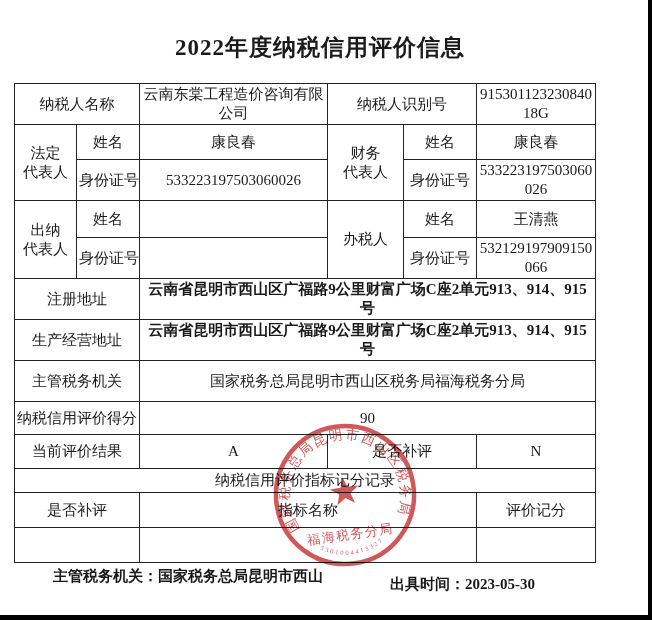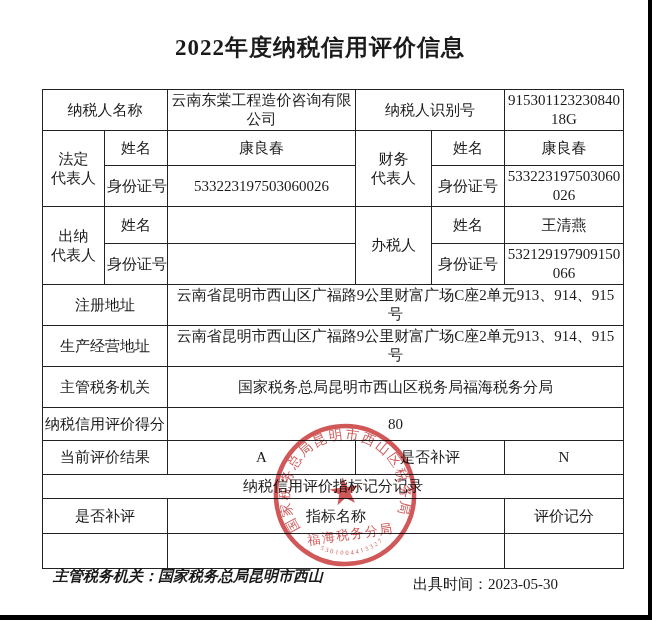--- a/index.html
+++ b/index.html
@@ -8,45 +8,45 @@
   body {
     width: 652px; height: 620px; position: relative; overflow: hidden;
     background: #ffffff; color: var(--ink);
     font-family: "Liberation Serif", "DejaVu Serif", serif;
   }
   .doc-title {
     position: absolute; top: 10px; left: 0; width: 640px;
     text-align: center; font-size: 23px; font-weight: bold; letter-spacing: 1px; margin-top: 22px;
   }
   table.main {
-    position: absolute; left: 42px; top: 83px;
-    border-collapse: collapse; table-layout: fixed; width: 581px; height: 475px; margin-top: 6px;
+    position: absolute; left: 14px; top: 83px;
+    border-collapse: collapse; table-layout: fixed; width: 581px; height: 475px;
   }
   table.main td {
     border: 1.5px solid #222; text-align: center; vertical-align: middle;
     font-size: 15px; line-height: 19px; padding: 1px 2px; overflow: hidden;
   }
   td.lbl { white-space: nowrap; }
   td.pad-wide { padding: 1px 24px; }
-  td.addr { padding: 1px 34px; }
+  td.addr { padding: 1px 34px; font-weight: bold; }
   td.num { word-break: break-all; padding: 1px 4px; }
   .seal-wrap {
     position: absolute; left: 270px; top: 419px; width: 150px; height: 152px;
     opacity: 0.85; mix-blend-mode: multiply; transform: rotate(-8deg);
   }
   .seal-ring { fill: none; stroke: var(--seal-color); stroke-width: 4.5; }
   .seal-text { fill: var(--seal-color); }
   .seal-star { fill: var(--seal-color); }
   .footer-left {
     position: absolute; left: 38px; top: 567px; width: 300px;
-    text-align: center; font-size: 15px; font-weight: 600; line-height: 19px; font-style: italic;
+    text-align: center; font-size: 15px; font-weight: 600; line-height: 19px;
   }
   .footer-right {
-    position: absolute; left: 413px; top: 575px;
-    font-size: 15px; font-weight: 400;
+    position: absolute; left: 390px; top: 575px;
+    font-size: 15px; font-weight: 700;
   }
   .edge-right { position: absolute; right: 0; top: 0; width: 4px; height: 620px; background: #000; }
   .edge-bottom { position: absolute; left: 0; bottom: 0; width: 652px; height: 5px; background: #000; }
 </style>
 </head>
 <body>
 
 <div class="doc-title">2022年度纳税信用评价信息</div>
 
 <table class="main">
@@ -109,21 +109,21 @@
   <tr style="height:40px">
     <td colspan="2" class="lbl">生产经营地址</td>
     <td colspan="4" class="addr">云南省昆明市西山区广福路9公里财富广场C座2单元913、914、915号</td>
   </tr>
   <tr style="height:41px">
     <td colspan="2" class="lbl">主管税务机关</td>
     <td colspan="4">国家税务总局昆明市西山区税务局福海税务分局</td>
   </tr>
   <tr style="height:33px">
     <td colspan="2" class="lbl">纳税信用评价得分</td>
-    <td colspan="4">80</td>
+    <td colspan="4">90</td>
   </tr>
   <tr style="height:34px">
     <td colspan="2" class="lbl">当前评价结果</td>
     <td>A</td>
     <td colspan="2" class="lbl">是否补评</td>
     <td>N</td>
   </tr>
   <tr style="height:24px">
     <td colspan="6">纳税信用评价指标记分记录</td>
   </tr>

